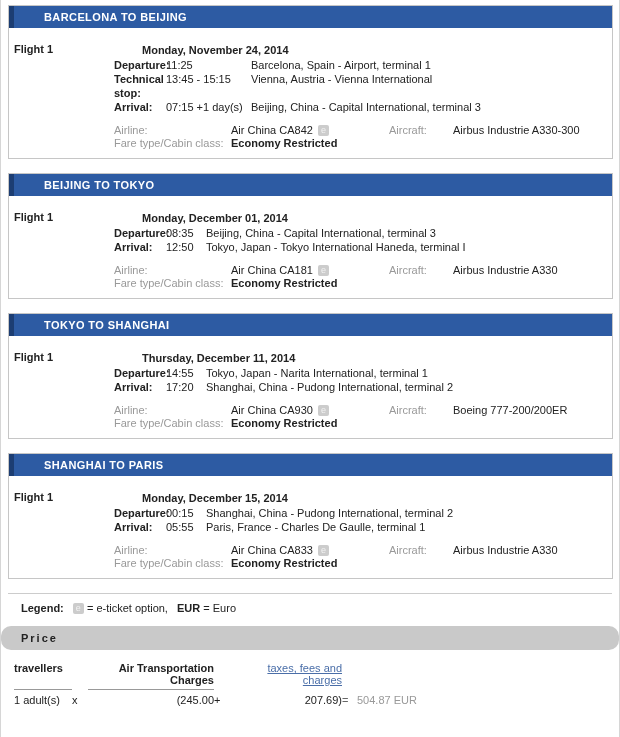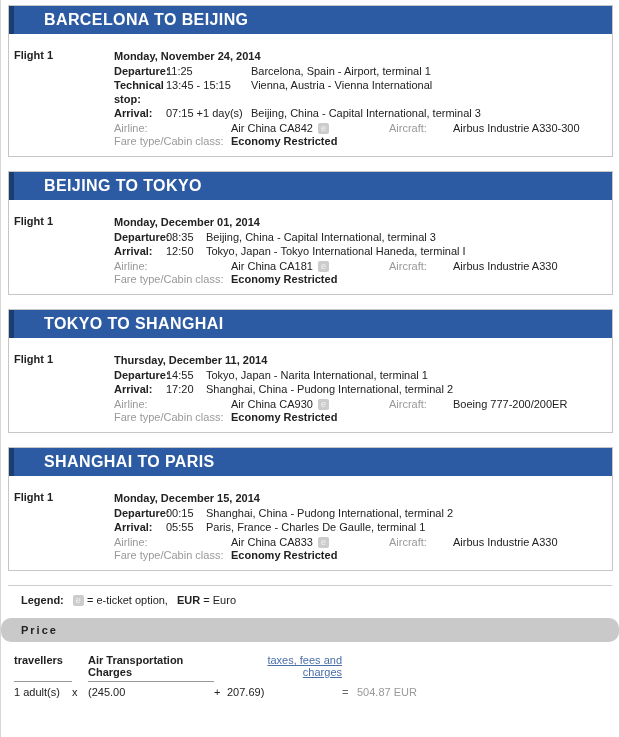--- a/index.html
+++ b/index.html
@@ -24,32 +24,32 @@
     border: 1px solid #c6c6c6;
     background: #ffffff;
   }
   .flight-header {
     background: #2d5ba3;
     border-left: 5px solid #1c3d72;
     color: #ffffff;
     font-weight: bold;
     letter-spacing: 0.4px;
     padding: 5px 6px 5px 30px;
-    font-size: 16px;
+    font-size: 11px;
   }
   .flight-body { display: flex; padding: 8px 8px 8px 5px; }
   .flight-num { width: 100px; font-weight: bold; padding-top: 7px; }
   .flight-details { flex: 1; padding-top: 7px; }
-  .fdate { font-weight: bold; line-height: 14px; margin-bottom: 1px; }
+  .fdate { font-weight: bold; line-height: 14px; margin-bottom: 1px; margin-left: 28px; }
   .drow { display: grid; grid-template-columns: 52px 85px 1fr; line-height: 14px; }
   .narrow-time .drow { grid-template-columns: 52px 40px 1fr; }
   .drow .lbl { font-weight: bold; padding-right: 4px; }
   .meta {
     display: grid; grid-template-columns: 117px 158px 64px 1fr;
-    margin-top: 2px; line-height: 13px;
+    margin-top: 10px; line-height: 13px;
   }
   .meta2 { display: grid; grid-template-columns: 117px 1fr; line-height: 13px; }
   .glabel { color: #999999; }
   .fare-val { font-weight: bold; }
   .eticket {
     display: inline-block; width: 11px; height: 11px;
     background: #cccccc; color: #f2f2f2;
     font-size: 9px; line-height: 11px; text-align: center;
     border-radius: 2px; margin-left: 5px; vertical-align: 1px;
   }
@@ -74,21 +74,21 @@
   }
   .price-area { padding: 12px 0 0 13px; }
   .ptable { display: grid; grid-template-columns: 58px 16px 126px 13px 115px 15px 77px; width: 420px; }
   .ptable .th { font-weight: bold; border-bottom: 1px solid #999999; padding-bottom: 3px; }
   .ptable .th-pad { border-bottom: none; }
   .th-link {
     color: #4a6ea8; text-decoration: underline; text-align: right;
     padding-bottom: 3px; cursor: pointer;
   }
   .ptable .td { padding-top: 4px; line-height: 13px; }
-  .c { text-align: left; }
+  .c { text-align: right; }
   .val-gray { color: #999999; }
   .eq { color: #666666; }
 </style>
 </head>
 <body>
 
 <div class="page">
 
   <div class="flight-box">
     <div class="flight-header">

